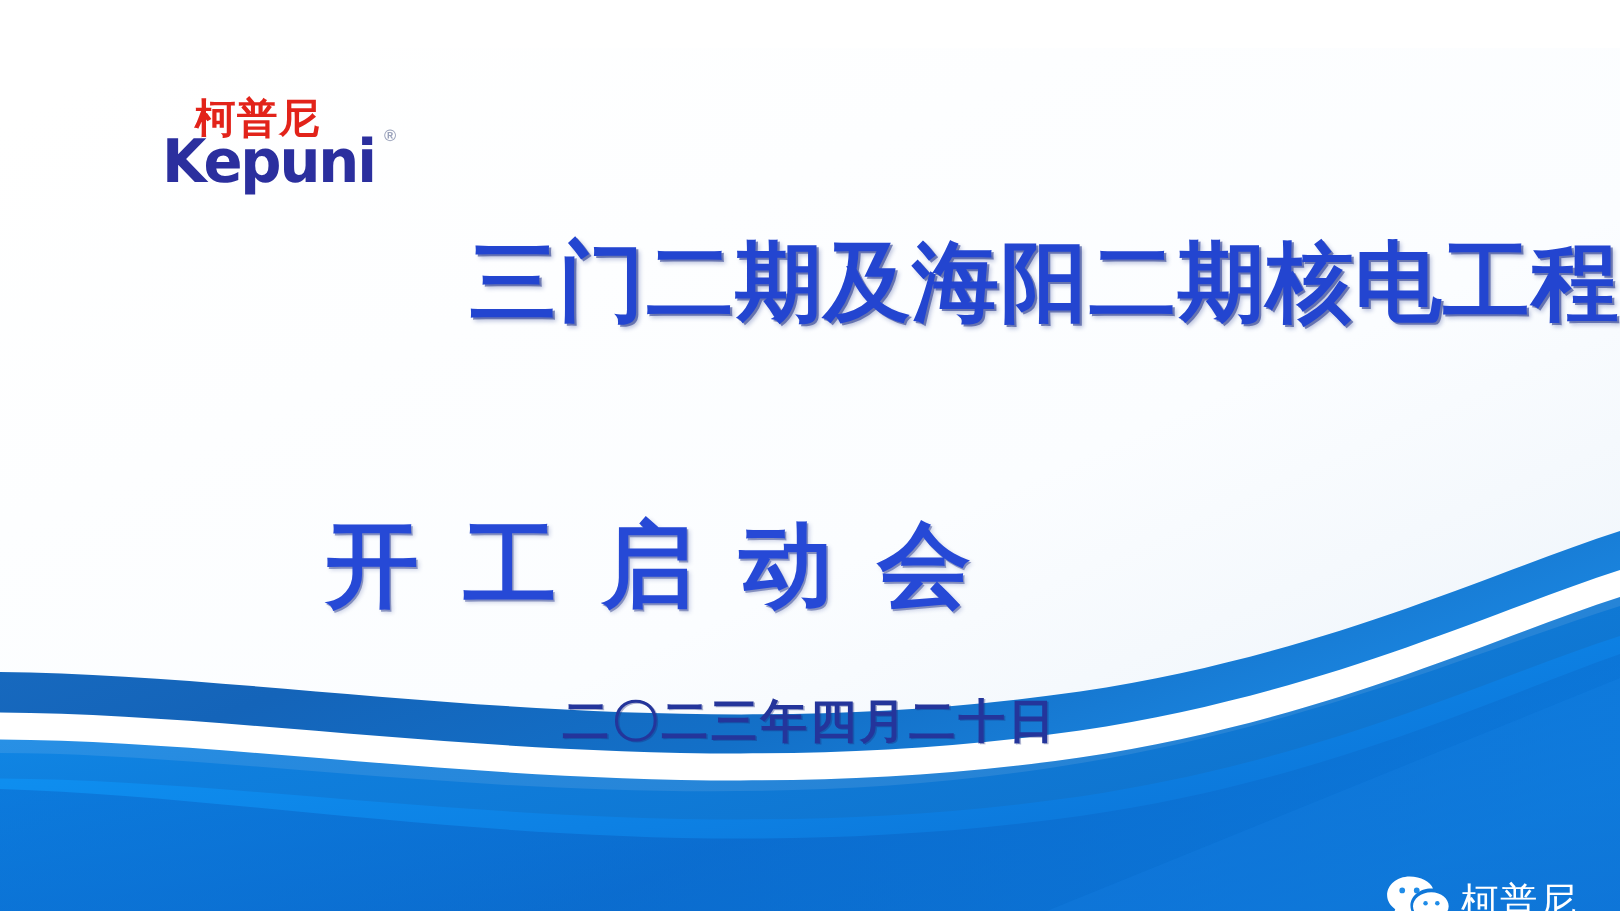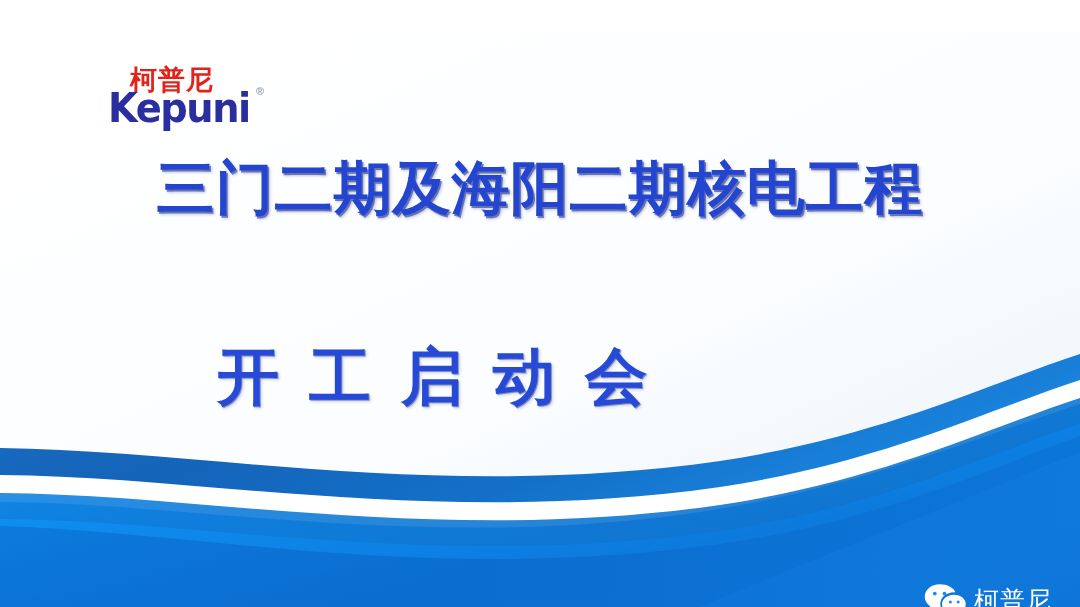--- a/index.html
+++ b/index.html
@@ -72,21 +72,21 @@
     transform: scaleX(0.96);
     transform-origin: left center;
   }
 
   
   .headline {
     position: absolute;
     left: 0;
     top: 122px;
     width: 1080px;
-    text-align: center;
+    text-align: right;
   }
   .headline-line {
     font-family: "DejaVu Sans", "Liberation Sans", sans-serif;
     font-size: 58px;
     font-weight: 700;
     color: #2345d0;
     line-height: 1.18;
     letter-spacing: 1px;
     white-space: nowrap;
     text-shadow:
@@ -214,20 +214,21 @@
     <div class="logo-reg">®</div>
     <div class="logo-en">Kepuni</div>
   </div>
 
   <div class="headline">
     <div class="headline-line">三门二期及海阳二期核电工程</div>
   </div>
 
   <div class="event-name">开工启动会</div>
 
+  <div class="event-date">二〇二三年四月二十日</div>
 
   <div class="watermark">
     <svg class="wechat-icon" viewBox="0 0 64 52">
 
       <path d="M24 2 C 11 2 1 10.5 1 21 C 1 26.8 4.2 32 9.3 35.4
                L 6.6 43.2 L 15.4 38.8 C 18.1 39.6 21 40 24 40
                C 25 40 26 39.95 27 39.85 C 25.6 37.4 24.8 34.7 24.8 31.8
                C 24.8 22 34.2 14.2 46 14.2 C 46.6 14.2 47.2 14.22 47.8 14.26
                C 45.2 7.2 35.5 2 24 2 Z" fill="#ffffff"></path>
       <circle cx="16.4" cy="16.2" r="2.9" fill="#1f8ce8"></circle>

